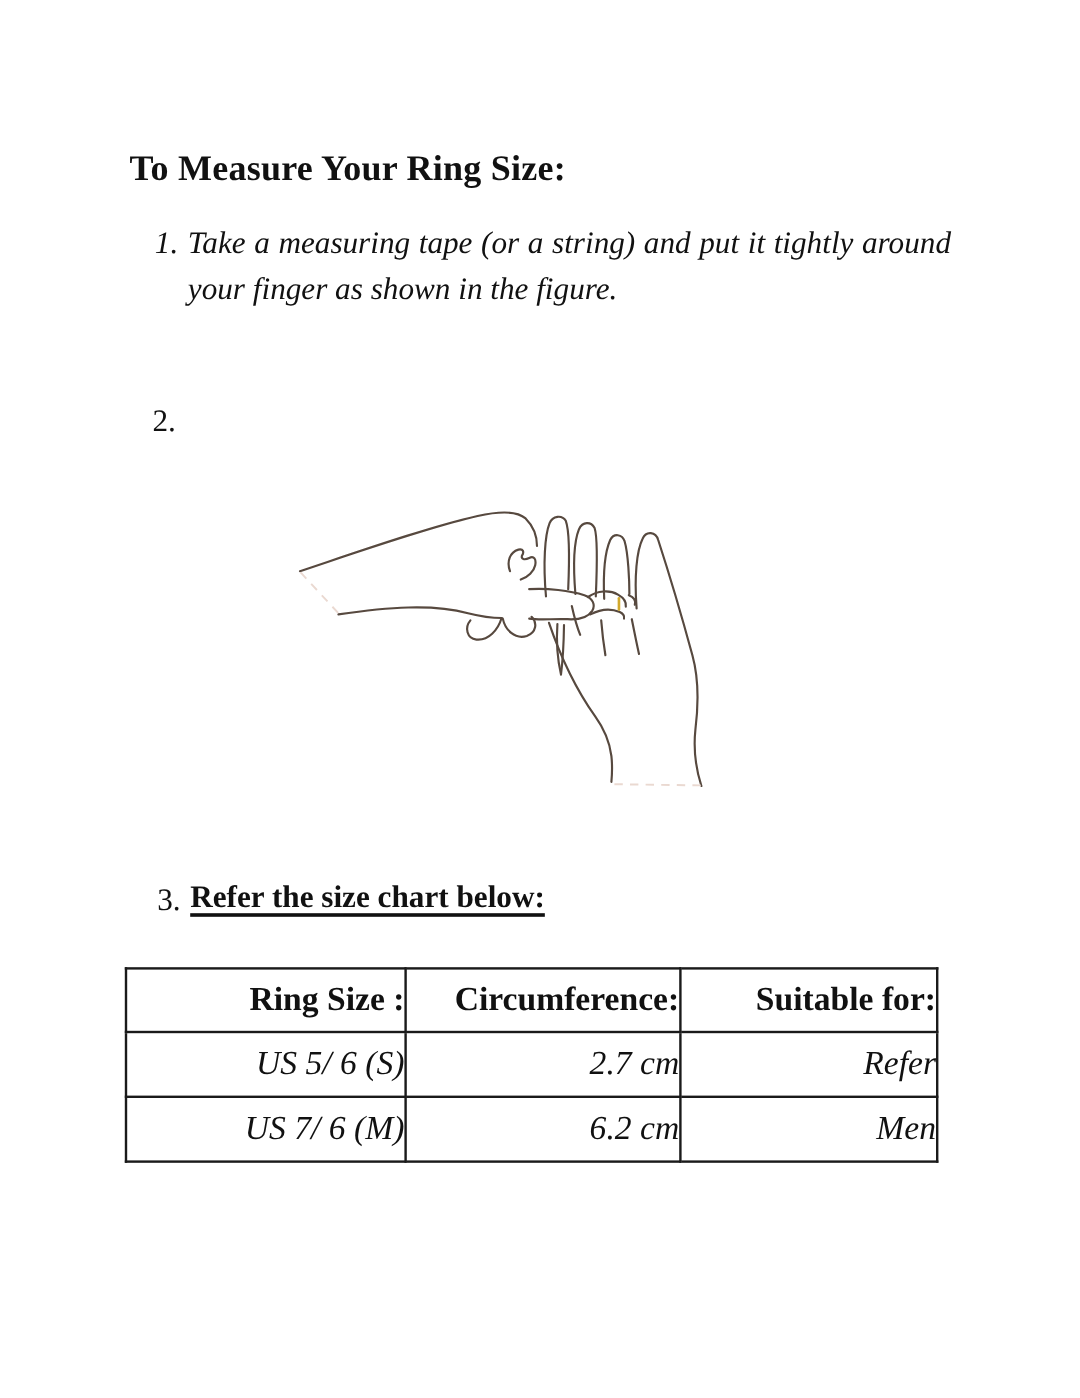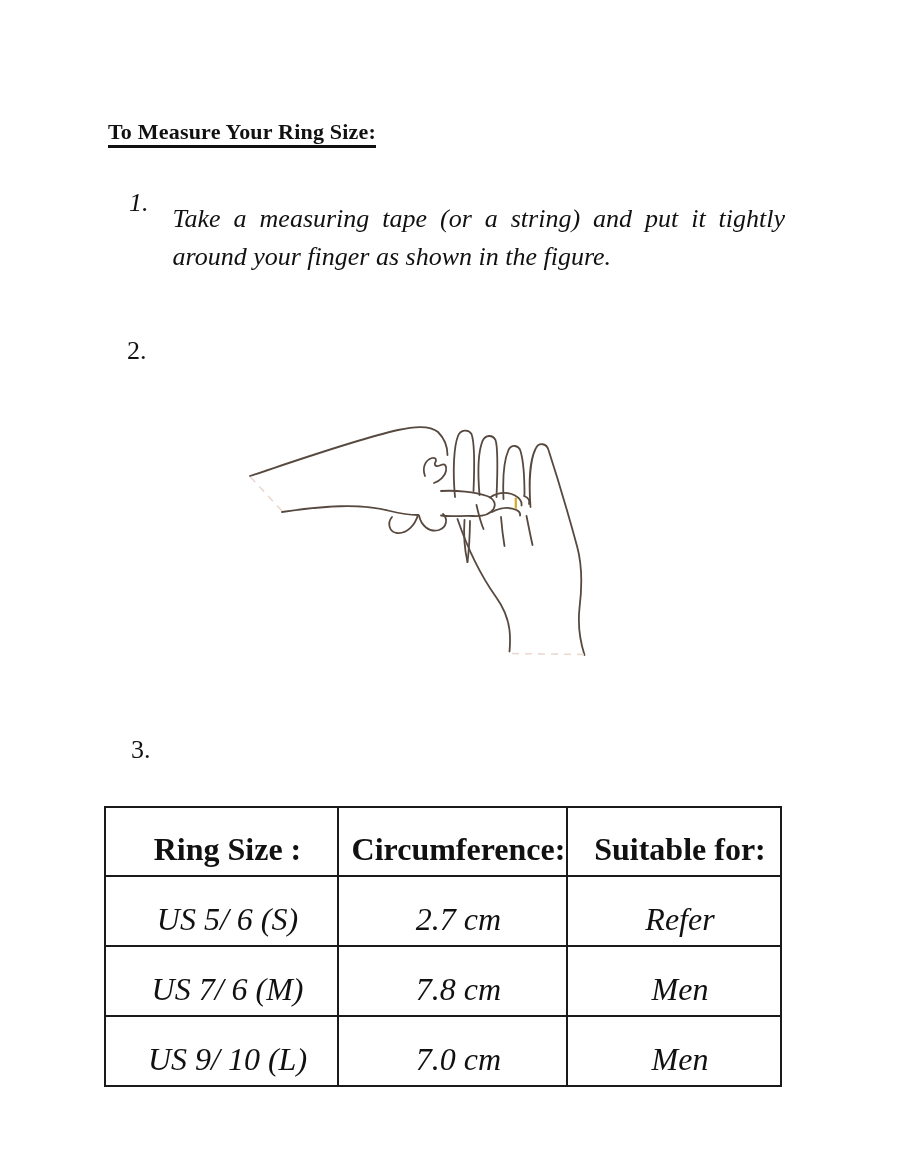--- a/index.html
+++ b/index.html
@@ -13,44 +13,43 @@
     height: 1165px;
     background: #ffffff;
     font-family: "Liberation Serif", serif;
     color: #111111;
     overflow: hidden;
   }
   .doc-title {
     position: absolute;
     left: 108px;
     top: 104px;
-    font-size: 22px;
+    font-size: 30px;
     font-weight: bold;
     letter-spacing: 0.2px;
-    text-decoration: underline;
     text-decoration-thickness: 3px;
     text-underline-offset: 6px;
   }
   .step {
     position: absolute;
     display: flex;
     align-items: flex-start;
   }
   .step-1 { left: 129px; top: 184px; width: 672px; }
   .step-2 { left: 127px; top: 332px; }
   .step-3 { left: 131px; top: 731px; }
   .step-num {
     font-size: 26px;
     line-height: 38px;
     flex: 0 0 auto;
     margin-right: 8px;
   }
   .italic { font-style: italic; }
   .step-text {
-    margin: 16px;
+    margin: 0;
     font-size: 26px;
     font-style: italic;
     line-height: 38px;
     text-align: justify;
     width: 636px;
   }
   .step-3-label {
     font-size: 26px;
     line-height: 34px;
     font-weight: bold;
@@ -70,24 +69,24 @@
     left: 104px;
     top: 806px;
     border-collapse: collapse;
     table-layout: fixed;
   }
   .size-table col.c1 { width: 233px; }
   .size-table col.c2 { width: 229px; }
   .size-table col.c3 { width: 214px; }
   .size-table th, .size-table td {
     border: 2px solid #1a1a1a;
-    padding: 16px 0 0 12px;
-    text-align: center;
+    padding: 0 0 0 12px;
+    text-align: right;
     vertical-align: middle;
-    font-size: 32px;
+    font-size: 28px;
   }
   .size-table th {
     height: 51px;
     font-weight: bold;
   }
   .size-table td {
     height: 52px;
     font-style: italic;
     font-weight: normal;
     border-radius: 12px;
@@ -147,20 +146,21 @@
 
       <g fill="none" stroke="#ead9d1" stroke-width="1.6" stroke-dasharray="7 6">
         <path d="M 22.5 69 L 54 103"></path>
         <path d="M 284 245.5 L 356 246.5"></path>
       </g>
     </svg>
   </div>
 
   <div class="step step-3">
     <span class="step-num">3.</span>
+    <span class="step-3-label">Refer the size chart below:</span>
   </div>
 
   <table class="size-table">
     <colgroup>
         <col class="c1">
         <col class="c2">
         <col class="c3">
       </colgroup>
     <thead>
       <tr>
@@ -170,24 +170,19 @@
       </tr>
     </thead>
     <tbody>
       <tr>
         <td>US 5/ 6 (S)</td>
         <td>2.7 cm</td>
         <td>Refer</td>
       </tr>
       <tr>
         <td>US 7/ 6 (M)</td>
-        <td>7.8 cm</td>
-        <td>Men</td>
-      </tr>
-      <tr>
-        <td>US 9/ 10 (L)</td>
-        <td>7.0 cm</td>
+        <td>6.2 cm</td>
         <td>Men</td>
       </tr>
     </tbody>
   </table>
 
 </div>
 
 </body></html>

